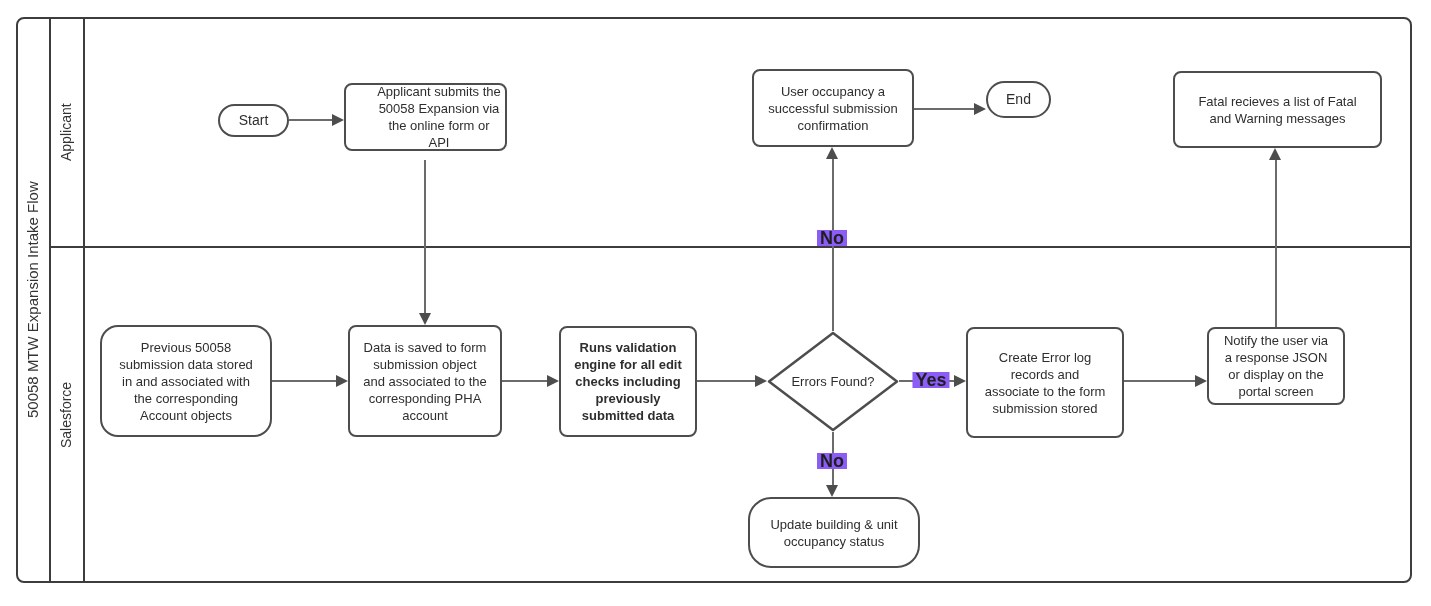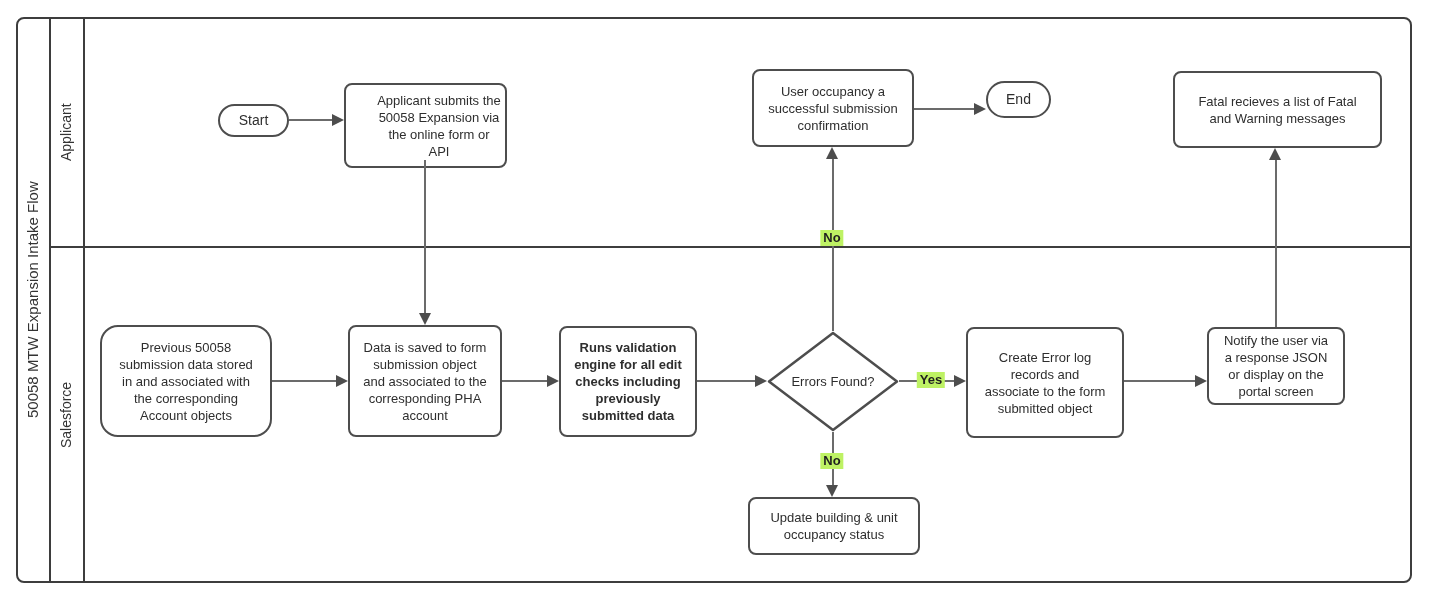--- a/index.html
+++ b/index.html
@@ -38,42 +38,42 @@
   .decision .label{position:relative;z-index:1;}
   
   .line-h{position:absolute;height:2px;background:#6b6b6b;}
   .line-v{position:absolute;width:2px;background:#6b6b6b;}
   .ah{position:absolute;width:0;height:0;}
   .ah-right{border-top:6px solid transparent;border-bottom:6px solid transparent;border-left:12px solid #4d4d4d;}
   .ah-down{border-left:6px solid transparent;border-right:6px solid transparent;border-top:12px solid #4d4d4d;}
   .ah-up{border-left:6px solid transparent;border-right:6px solid transparent;border-bottom:12px solid #4d4d4d;}
   .edge-label{
     position:absolute;transform:translate(-50%,-50%);
-    font-size:13px;font-weight:700;color:#1f1f1f;background:#bef264;padding:0 3px;line-height:16px;
+    font-size:18px;font-weight:700;color:#1f1f1f;background:#8b5cf6;padding:0 3px;line-height:16px;
   }
 </style>
 </head>
 <body>
 
 <div class="canvas">
 
   <div class="pool"></div>
   <div class="vline" style="left:49px;top:17px;height:566px;"></div>
   <div class="vline" style="left:83px;top:17px;height:566px;"></div>
   <div class="hline" style="left:49px;top:246px;width:1363px;"></div>
 
   <div class="vert-label pool-title" style="left:16px;top:17px;width:33px;height:566px;">50058 MTW Expansion Intake Flow</div>
   <div class="vert-label lane-name" style="left:49px;top:17px;width:34px;height:230px;">Applicant</div>
   <div class="vert-label lane-name" style="left:49px;top:247px;width:34px;height:336px;">Salesforce</div>
 
   <div class="node terminator" style="left:218px;top:104px;width:71px;height:33px;">
     <span class="label">Start</span>
   </div>
 
-  <div class="node process" style="left:344px;top:83px;width:163px;height:85px;padding-left:27px;">
+  <div class="node process" style="left:344px;top:83px;width:163px;height:68px;padding-left:27px;">
     <span class="label">Applicant submits the
 50058 Expansion via
 the online form or API</span>
   </div>
 
   <div class="node process" style="left:752px;top:69px;width:162px;height:78px;">
     <span class="label">User occupancy a
 successful submission
 confirmation</span>
   </div>
@@ -115,31 +115,31 @@
     <svg width="132" height="101" viewBox="0 0 132 101">
       <polygon points="66,2 130,50.5 66,99 2,50.5" fill="#ffffff" stroke="#4d4d4d" stroke-width="2.5" stroke-linejoin="round"></polygon>
     </svg>
     <span class="label">Errors Found?</span>
   </div>
 
   <div class="node process" style="left:966px;top:327px;width:158px;height:111px;">
     <span class="label">Create Error log
 records and
 associate to the form
-submitted object</span>
+submission stored</span>
   </div>
 
   <div class="node process" style="left:1207px;top:327px;width:138px;height:78px;">
     <span class="label">Notify the user via
 a response JSON
 or display on the
 portal screen</span>
   </div>
 
-  <div class="node process" style="left:748px;top:497px;width:172px;height:58px;">
+  <div class="node process" style="left:748px;top:497px;width:172px;height:71px;border-radius:23px;">
     <span class="label">Update building &amp; unit
 occupancy status</span>
   </div>
 
   <div class="line-h" style="left:289px;top:119px;width:43px;"></div>
   <div class="ah ah-right" style="left:332px;top:114px;"></div>
 
   <div class="line-v" style="left:424px;top:160px;height:153px;"></div>
   <div class="ah ah-down" style="left:419px;top:313px;"></div>
 

